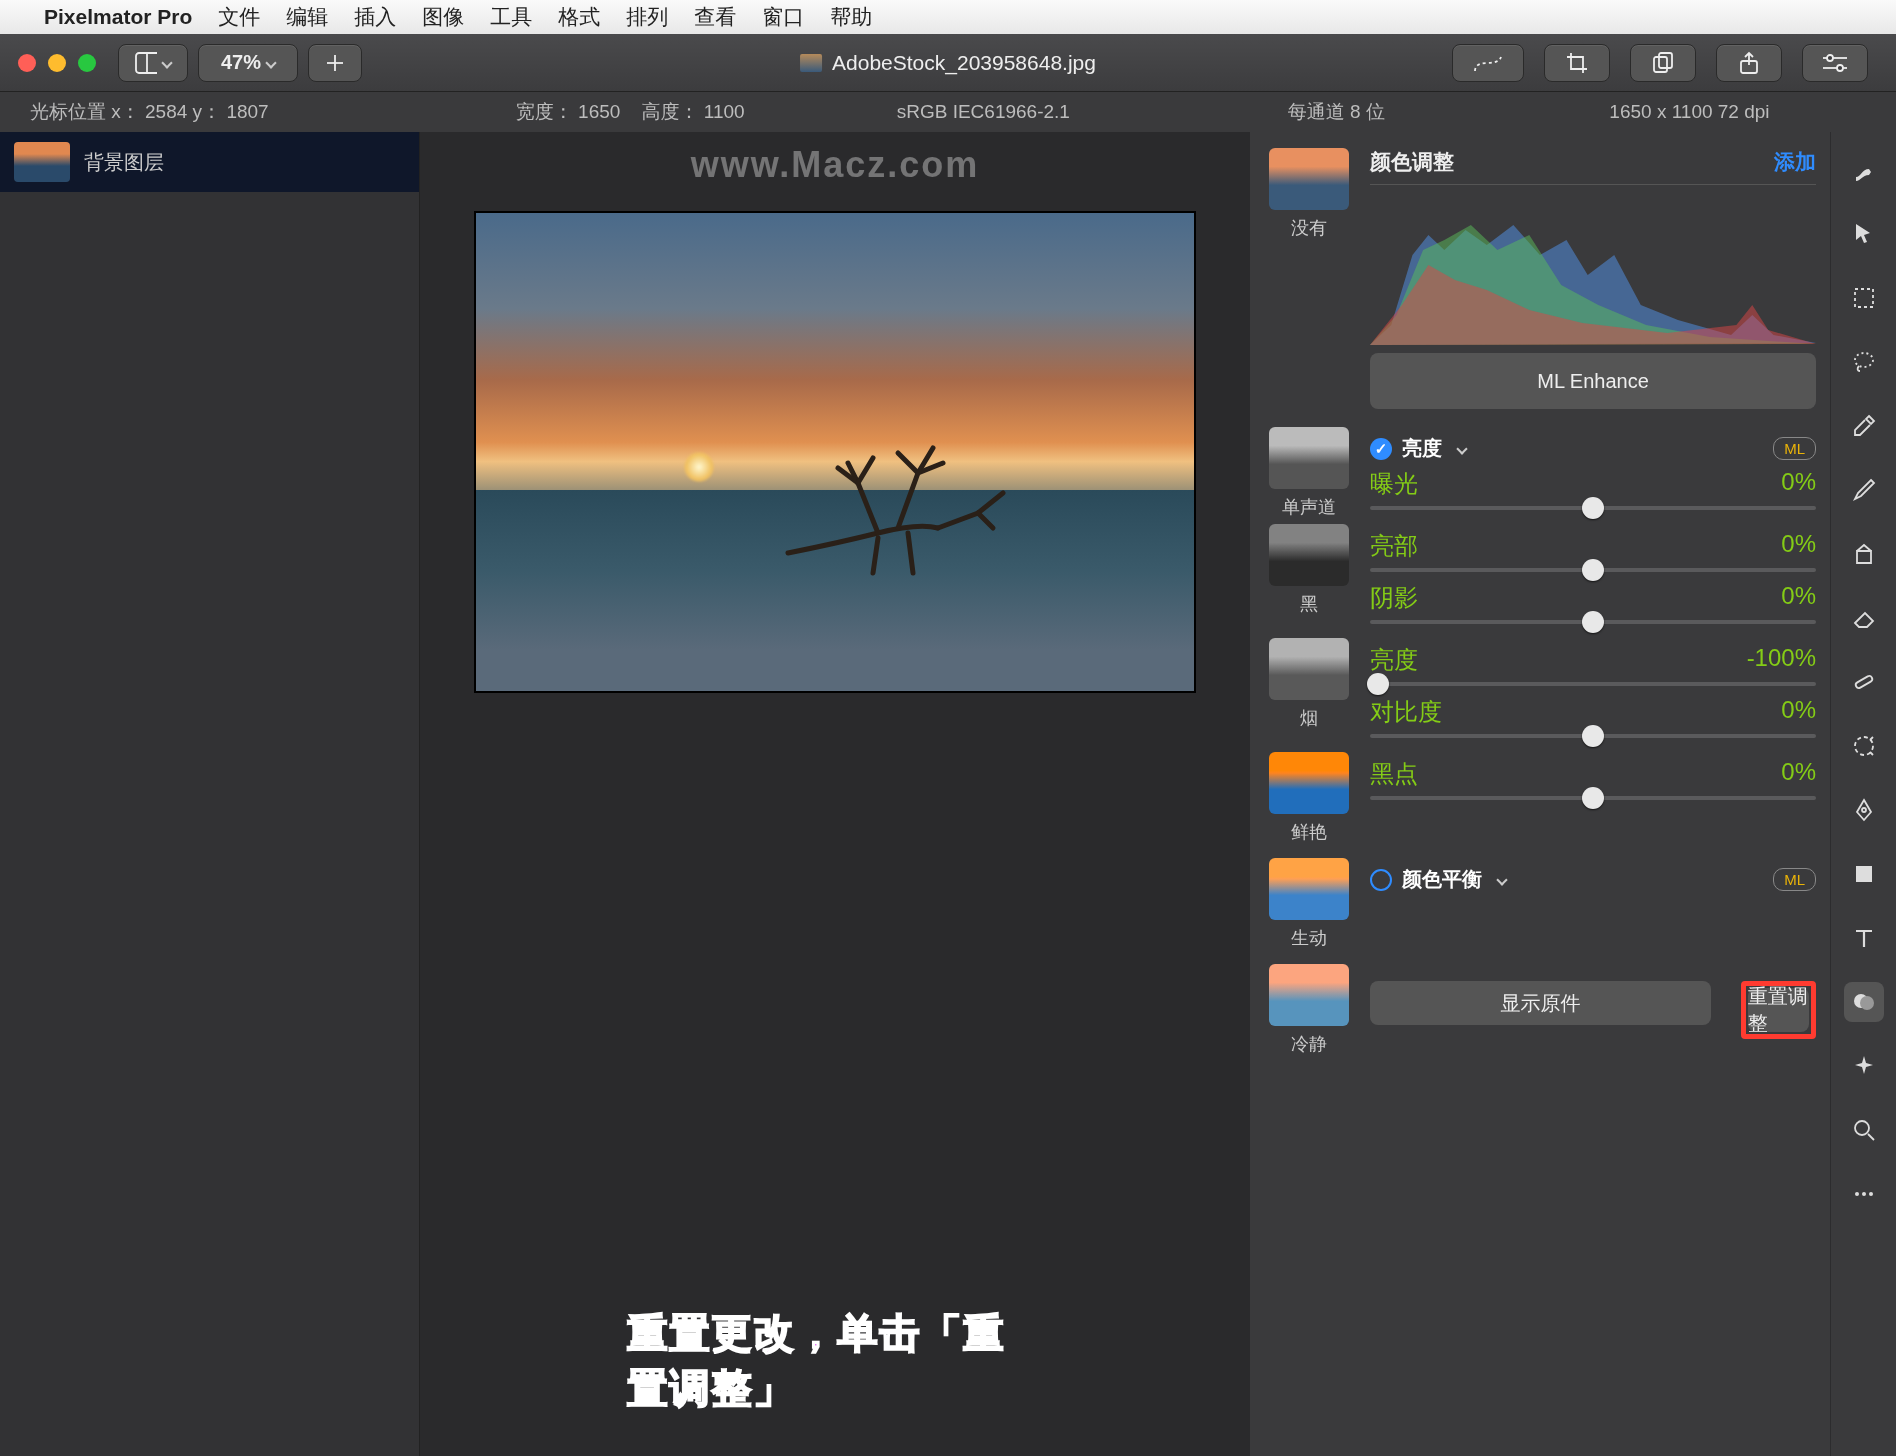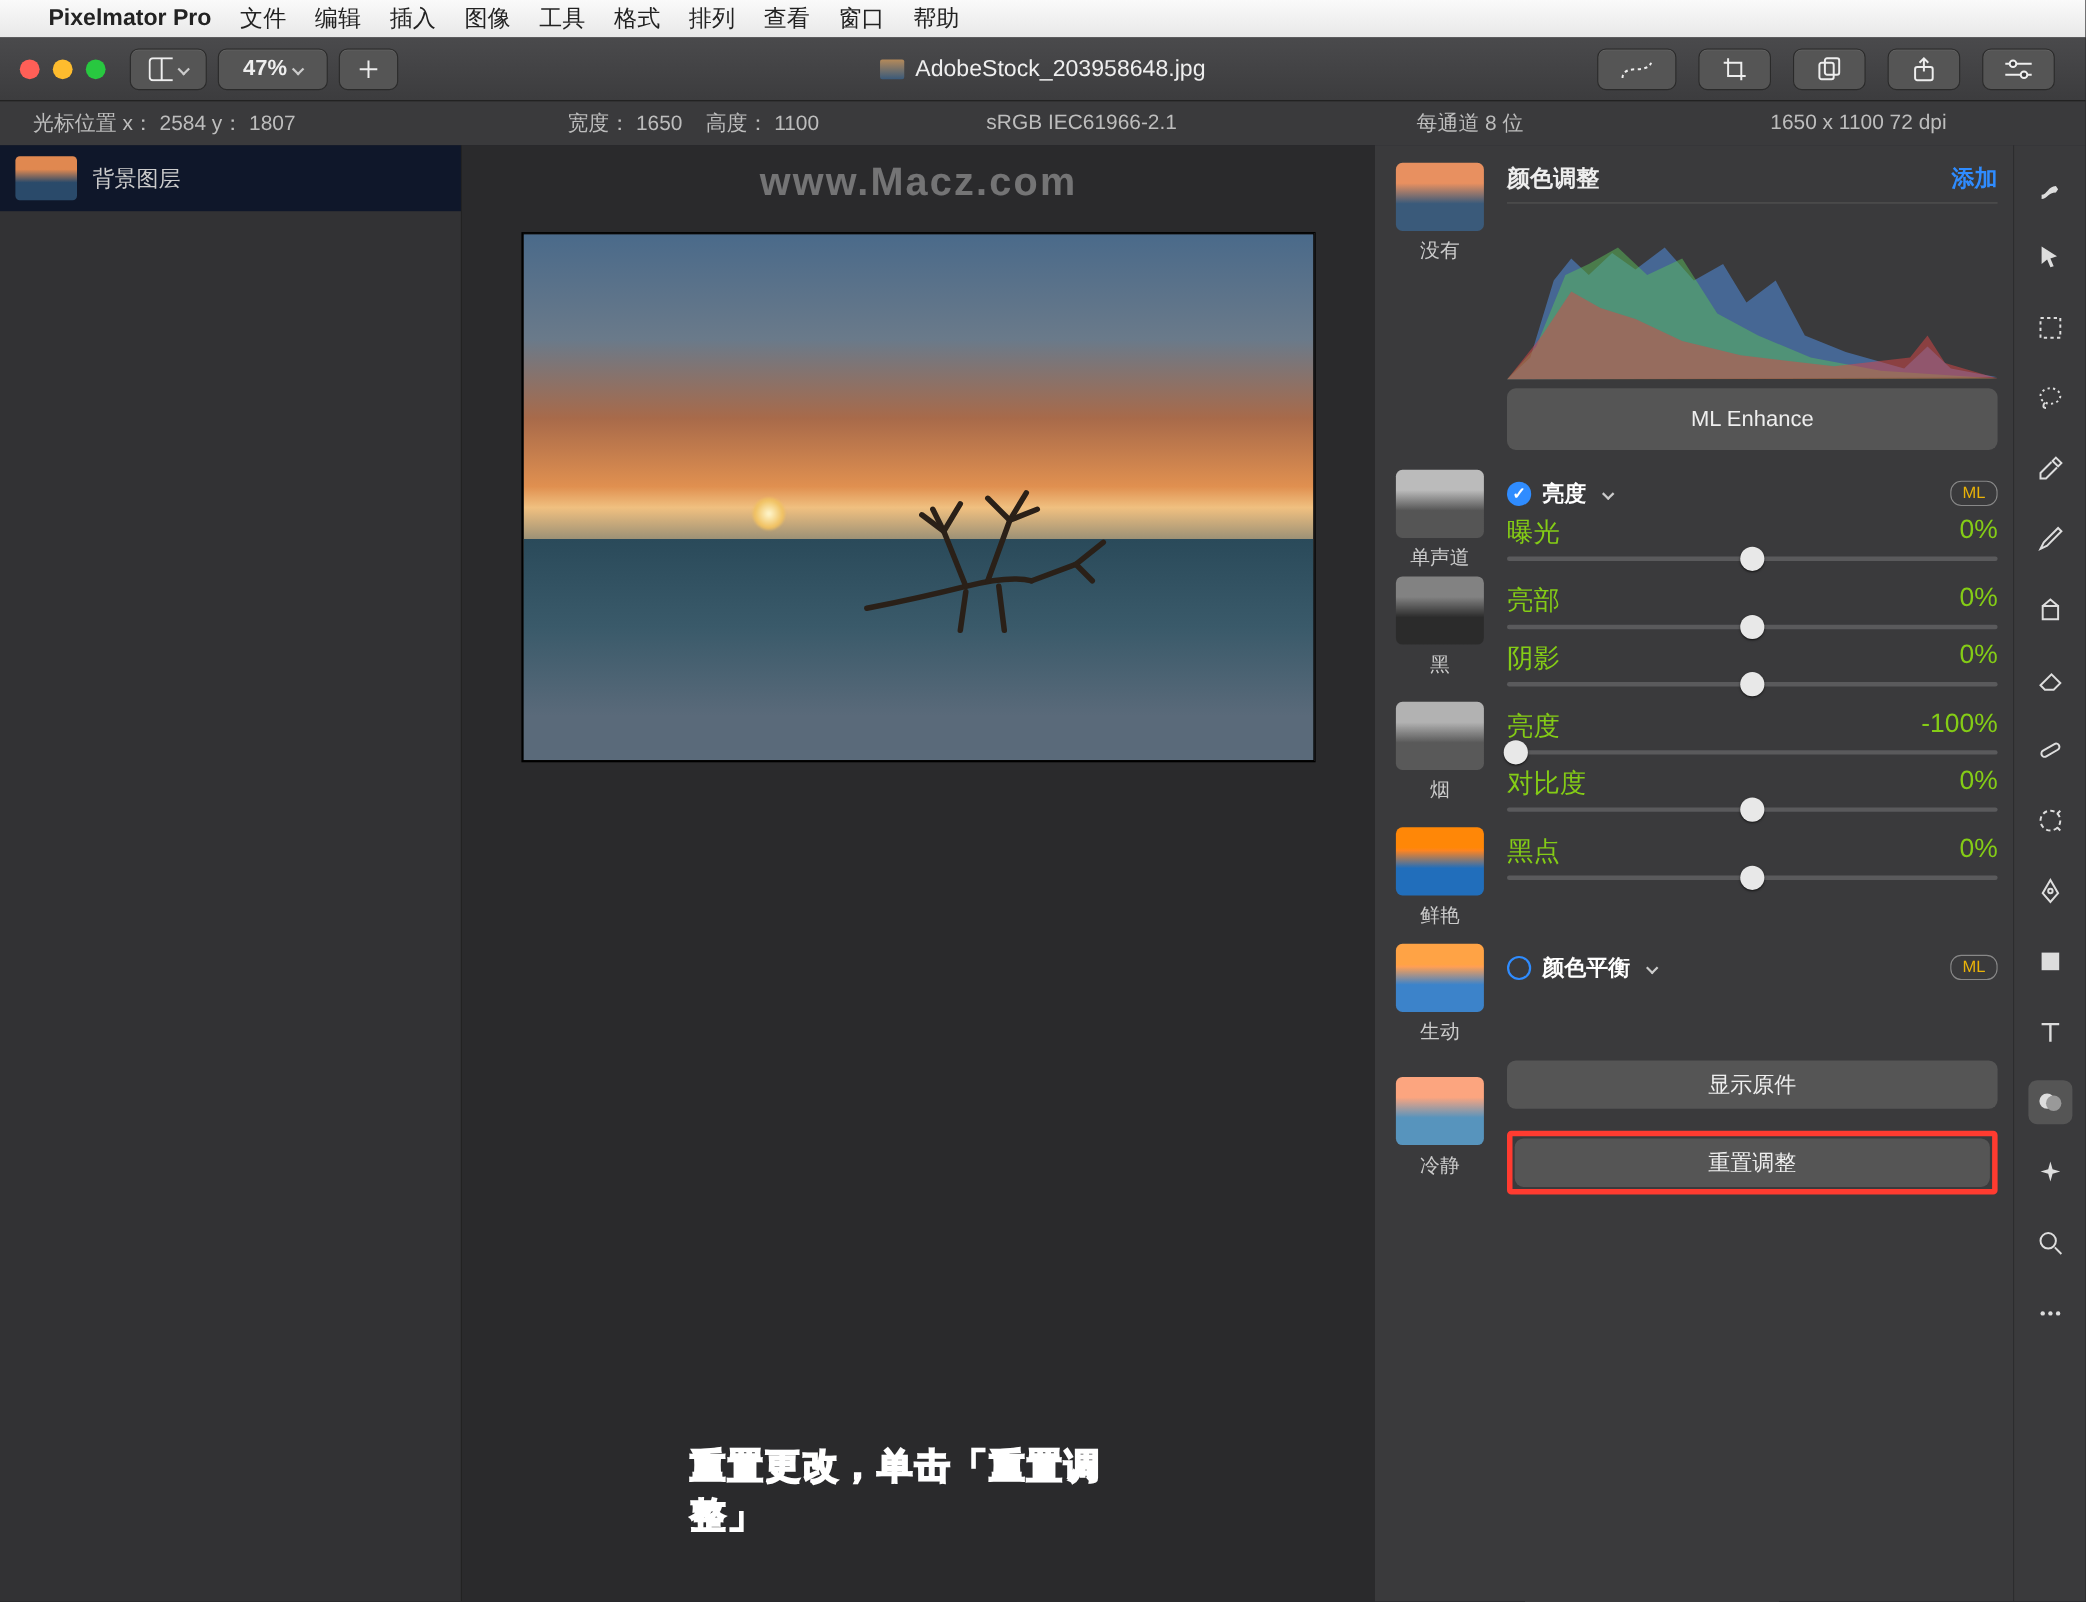--- a/index.html
+++ b/index.html
@@ -52,21 +52,21 @@
 .mag{width:18px;height:18px;border:2px solid #888;border-radius:50%;position:relative}
 .mag::after{content:"";position:absolute;width:8px;height:2px;background:#888;transform:rotate(45deg);bottom:-3px;right:-5px}
 
 
 .photo { width:720px; height:480px; position:relative; overflow:hidden; border:1px solid #000; box-shadow:0 0 0 1px #000;}
 .sky{position:absolute;inset:0;background:linear-gradient(#4a6a8a 0%, #6a7a8a 20%, #a86a4a 35%, #e09050 48%, #f0c080 52%, #3a5a6a 65%, #2a4a5a 100%)}
 .sea{position:absolute;left:0;right:0;bottom:0;height:42%;background:linear-gradient(#2a4a5a, #3a5a6a 40%, #5a6a7a 80%)}
 .sun{position:absolute;left:29%;top:50%;width:30px;height:30px;border-radius:50%;background:radial-gradient(#fff8d0,#f0c060 60%, transparent 80%);filter:blur(1px)}
 .driftwood{position:absolute;left:42%;top:46%;width:240px;height:160px;}
 .driftwood svg{width:100%;height:100%}
-.annotation{ position:absolute; bottom:56px; left:50%; transform:translateX(-50%); font-size:32px; font-weight:800; color:#d946ef; -webkit-text-stroke:2px #fff; letter-spacing:2px;}
+.annotation{ position:absolute; bottom:40px; left:50%; transform:translateX(-50%); font-size:40px; font-weight:800; color:#d946ef; -webkit-text-stroke:2px #fff; letter-spacing:2px;}
 .watermark{ position:absolute; top:12px; left:50%; transform:translateX(-50%); color:rgba(255,255,255,.35); font-size:36px; font-weight:700; letter-spacing:2px;}
 
 
 .rp-row{ display:flex; align-items:flex-start; gap:16px; }
 .rp-left{ width:90px; display:flex; flex-direction:column; align-items:center; gap:6px;}
 .rp-left .th{ width:80px; height:62px; border-radius:6px; }
 .rp-left .lbl{ color:#ccc; font-size:18px;}
 .rp-right{ flex:1; }
 .hdr{ display:flex; align-items:center; justify-content:space-between; border-bottom:1px solid #555; padding-bottom:8px; margin-bottom:10px;}
 .hdr .t{ color:#eee; font-size:21px; font-weight:600;}
@@ -370,21 +370,21 @@
           <span class="mlpill">ML</span>
         </div>
       </div>
     </div>
 
     <div class="rp-row" style="margin-top:14px; align-items:center">
       <div class="rp-left">
         <div class="th cool"></div>
         <div class="lbl">冷静</div>
       </div>
-      <div class="rp-right" style="display:flex;flex-direction:column;gap:20px">
+      <div class="rp-right" style="display:flex;gap:30px">
         <div class="bigbtn">显示原件</div>
         <div class="redbox">
           <div class="bigbtn">重置调整</div>
         </div>
       </div>
     </div>
   </div>
 
   <div class="toolrail">
     <div class="tool">

